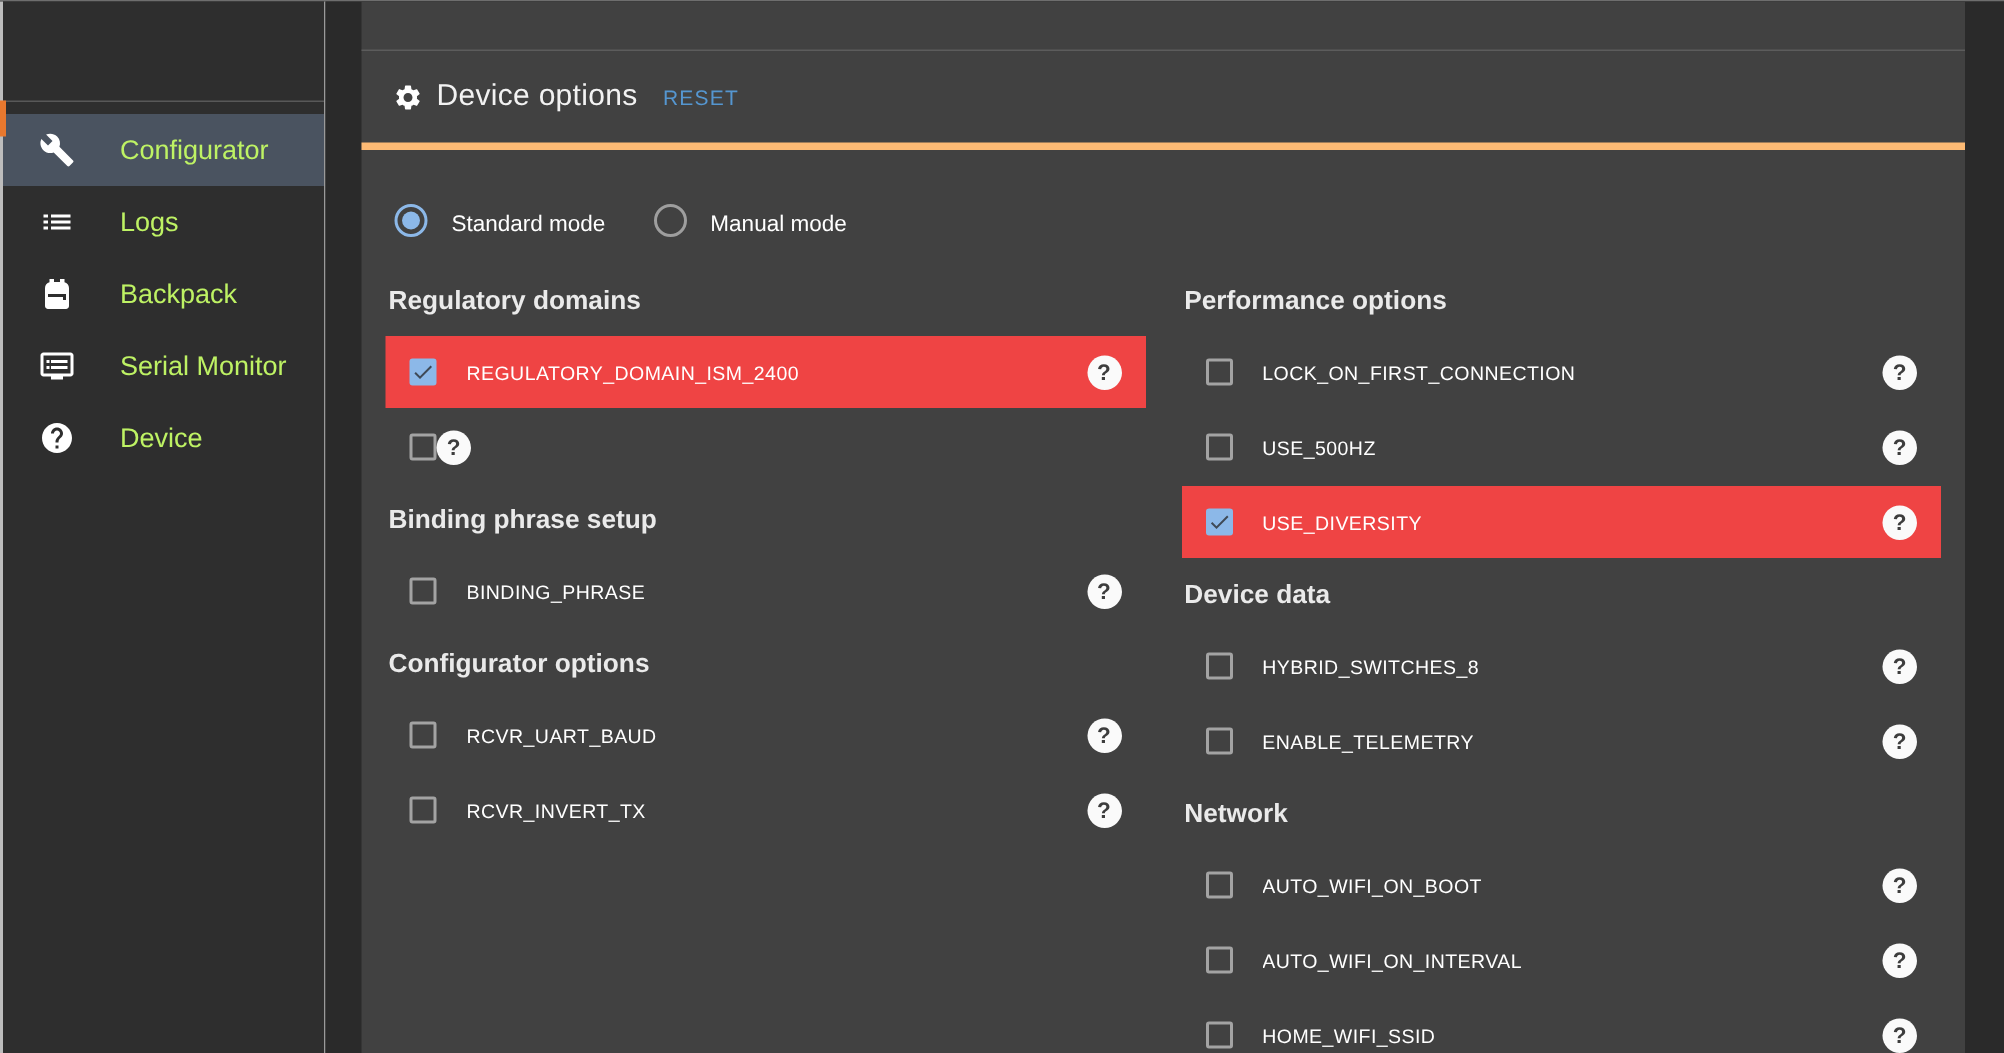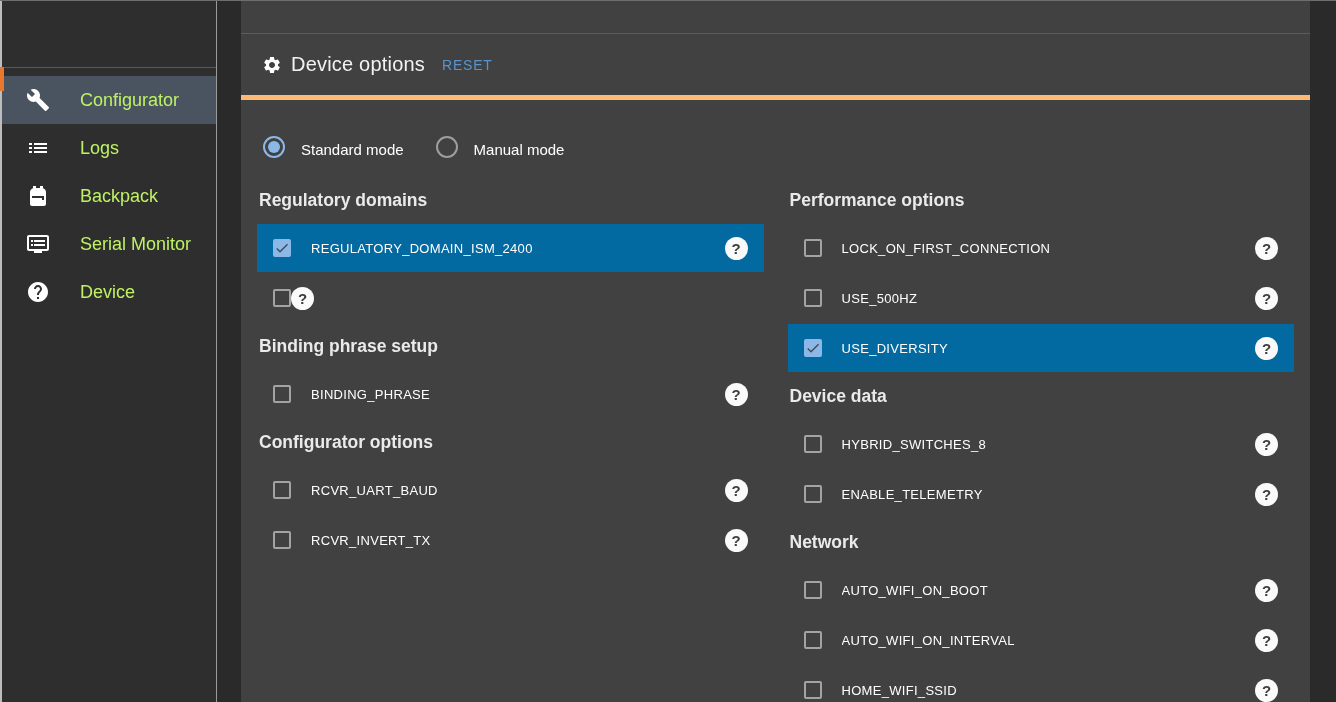--- a/index.html
+++ b/index.html
@@ -41,21 +41,21 @@
   .radio.on { border-color:#8cb8e8; }
   .radio.on::after { content:""; position:absolute; left:3px; top:3px; width:12px; height:12px;
                      border-radius:50%; background:#8cb8e8; }
   .mode-label { margin-left:16px; font-size:15px; color:#ffffff; }
 
   
   .cols { display:flex; gap:24px; }
   .col { flex:1; min-width:0; }
   .section-title { font-size:17.5px; line-height:24px; color:#eaeaea; font-weight:700; margin:12px 0 12px 2px; }
   .opt-row { height:48px; display:flex; align-items:center; margin-bottom:2px; cursor:pointer; }
-  .opt-row.hl { background:#0369a1; }
+  .opt-row.hl { background:#ef4444; }
   .cb { width:18px; height:18px; margin-left:16px; flex:0 0 18px; border:2px solid #a3a3a3; border-radius:2px; }
   .cb.on { border:none; background:#8cb8e8; display:flex; align-items:center; justify-content:center; }
   .cb.on svg { width:16px; height:16px; fill:#3f4956; }
   .opt-label { margin-left:20px; font-size:13px; color:#ffffff; letter-spacing:0.3px; flex:1;
                white-space:nowrap; overflow:hidden; }
   .help-badge { width:23px; height:23px; border-radius:50%; background:#fafafa; color:#3d3d3d;
                 font-size:15px; font-weight:bold; display:flex; align-items:center; justify-content:center;
                 margin-right:16px; flex:0 0 23px; cursor:pointer; }
 </style>
 </head>

